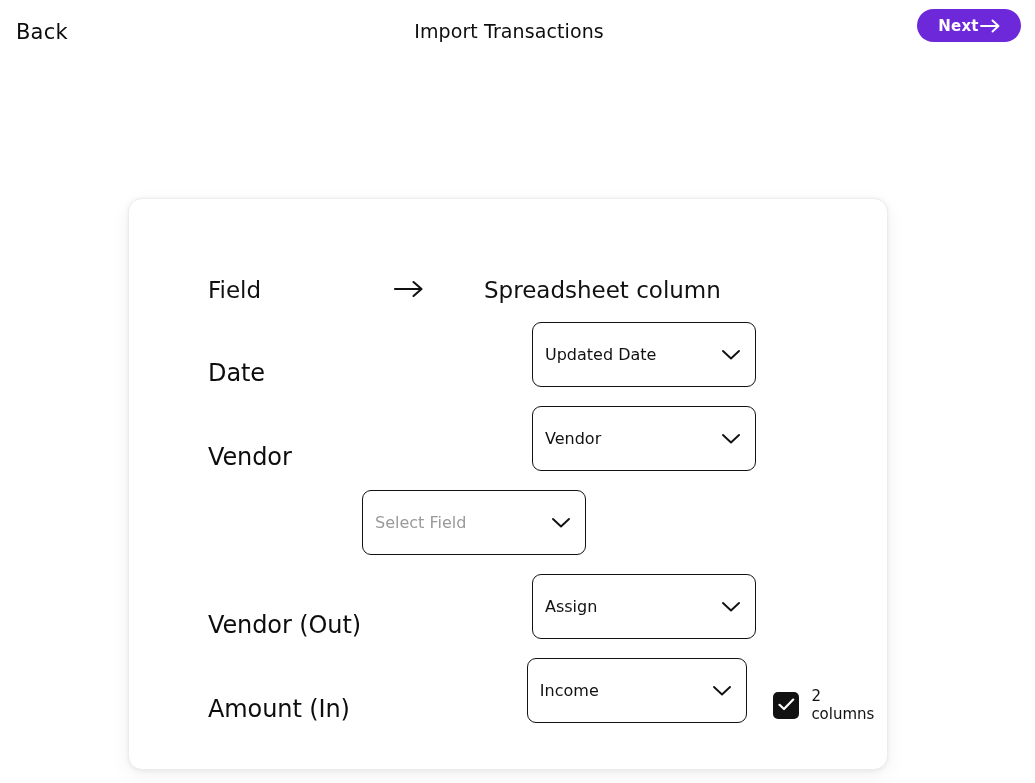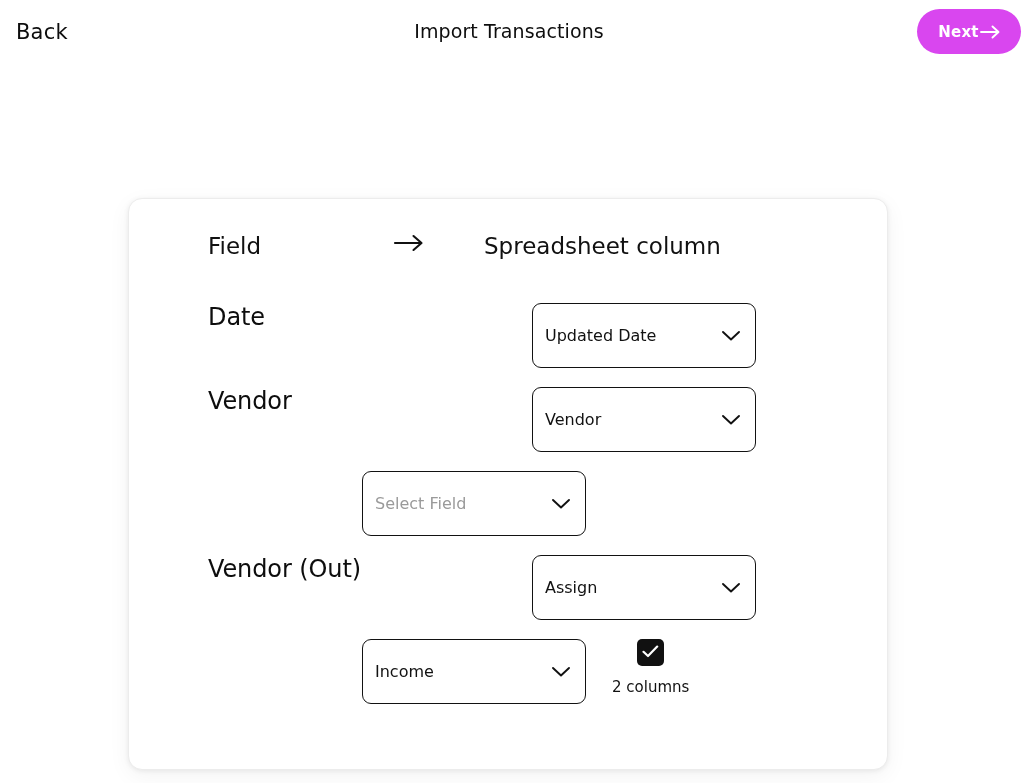--- a/index.html
+++ b/index.html
@@ -50,23 +50,23 @@
     font-size: 19px;
     color: #0d0d0d;
     letter-spacing: 0.1px;
   }
 
   .next-button {
     position: absolute;
     right: 14px;
     top: 9px;
     width: 104px;
-    height: 45px;
+    height: 33px;
     border-radius: 23px;
-    background: #d946ef;
+    background: #6d28d9;
     color: #ffffff;
     border: none;
     cursor: pointer;
     display: flex;
     align-items: center;
     justify-content: center;
     gap: 1px;
     font-family: "DejaVu Sans", sans-serif;
   }
   .next-button .next-label {
@@ -101,21 +101,21 @@
     border: 1px solid #ececec;
     box-shadow: 0 1px 5px rgba(0,0,0,0.07), 0 6px 22px rgba(0,0,0,0.05);
   }
 
   .rows {
     padding: 34px 0 0 0;
   }
 
   .row {
     display: flex;
-    align-items: flex-start;
+    align-items: flex-end;
     height: 84px;
     padding-left: 79px;
   }
 
   .row-head {
     height: 70px;
   }
 
   .field-label {
     width: 170px;
@@ -172,21 +172,20 @@
     display: inline-flex;
     align-items: center;
     color: #111111;
   }
 
   .two-col {
     display: flex;
     align-items: center;
     gap: 12px;
     margin-left: 26px;
-    flex-direction: column;
   }
 
   .checkbox {
     width: 27px;
     height: 27px;
     border-radius: 5px;
     background: #111111;
     display: flex;
     align-items: center;
     justify-content: center;
@@ -281,20 +280,21 @@
           <span class="select-value">Assign</span>
           <span class="chev">
             <svg width="20" height="12" viewBox="0 0 20 12" fill="none">
               <path d="M2 2L10 9.5L18 2" stroke="#111111" stroke-width="1.9" stroke-linecap="round" stroke-linejoin="round"></path>
             </svg>
           </span>
         </div>
       </div>
 
       <div class="row">
+        <div class="field-label">Amount (In)</div>
         <div class="arrow-col"></div>
         <div class="select-box">
           <span class="select-value">Income</span>
           <span class="chev">
             <svg width="20" height="12" viewBox="0 0 20 12" fill="none">
               <path d="M2 2L10 9.5L18 2" stroke="#111111" stroke-width="1.9" stroke-linecap="round" stroke-linejoin="round"></path>
             </svg>
           </span>
         </div>
 

